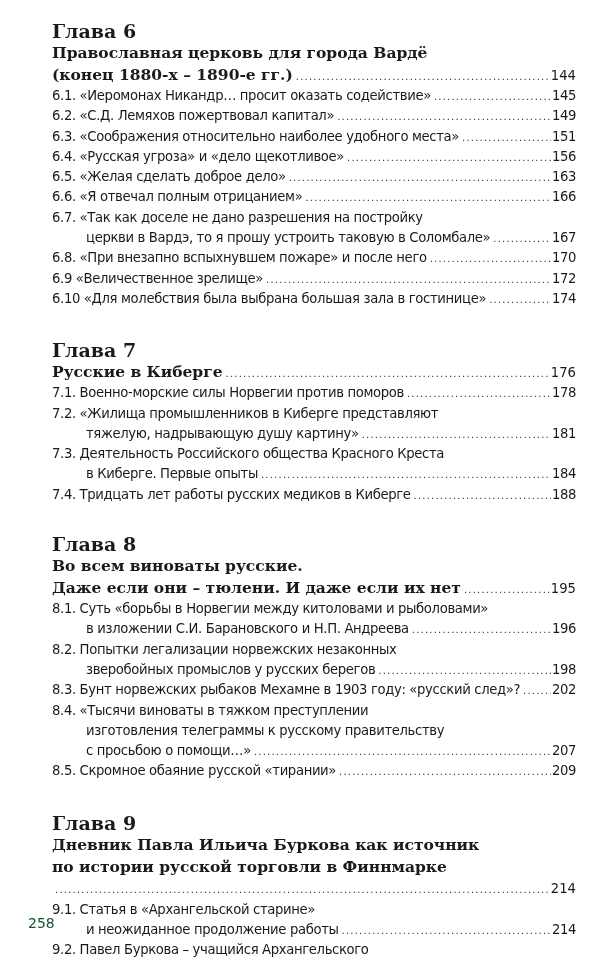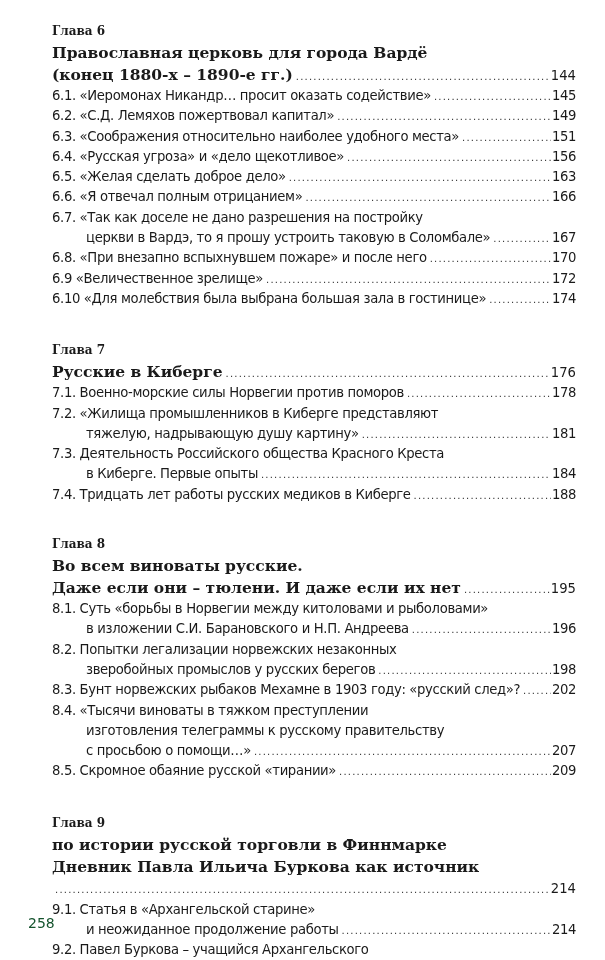--- a/index.html
+++ b/index.html
@@ -20,21 +20,21 @@
       left: 52px;
       top: 20px;
       width: 524px;
     }
     .chapter {
       margin-bottom: 0;
     }
     .chapter-label {
       font-family: "DejaVu Serif", serif;
       font-weight: bold;
-      font-size: 12px;
+      font-size: 19px;
       line-height: 22px;
       height: 22px;
       white-space: nowrap;
     }
     .chapter-title-line {
       font-family: "DejaVu Serif", serif;
       font-weight: bold;
       font-size: 15.5px;
       line-height: 22px;
       height: 22px;
@@ -268,22 +268,22 @@
         <div class="line row">
           <span class="text"><span class="num">8.5.</span> <span>Скромное обаяние русской «тирании»</span></span>
           <span class="leader"></span>
           <span class="page">209</span>
         </div>
       </div>
     </div>
     <div class="gap-9"></div>
     <div class="chapter">
       <div class="chapter-label">Глава 9</div>
+      <div class="chapter-title-line"><span class="text">Дневник Павла Ильича Буркова как источник</span></div>
       <div class="chapter-title-line"><span class="text">по истории русской торговли в Финнмарке</span></div>
-      <div class="chapter-title-line"><span class="text">Дневник Павла Ильича Буркова как источник</span></div>
       <div class="chapter-title-line row">
         <span class="leader"></span>
         <span class="page">214</span>
       </div>
       <div class="entry">
         <div class="line"><span class="text"><span class="num">9.1.</span> <span>Статья в «Архангельской старине»</span></span></div>
         <div class="line row cont">
           <span class="text"><span>и неожиданное продолжение работы</span></span>
           <span class="leader"></span>
           <span class="page">214</span>

